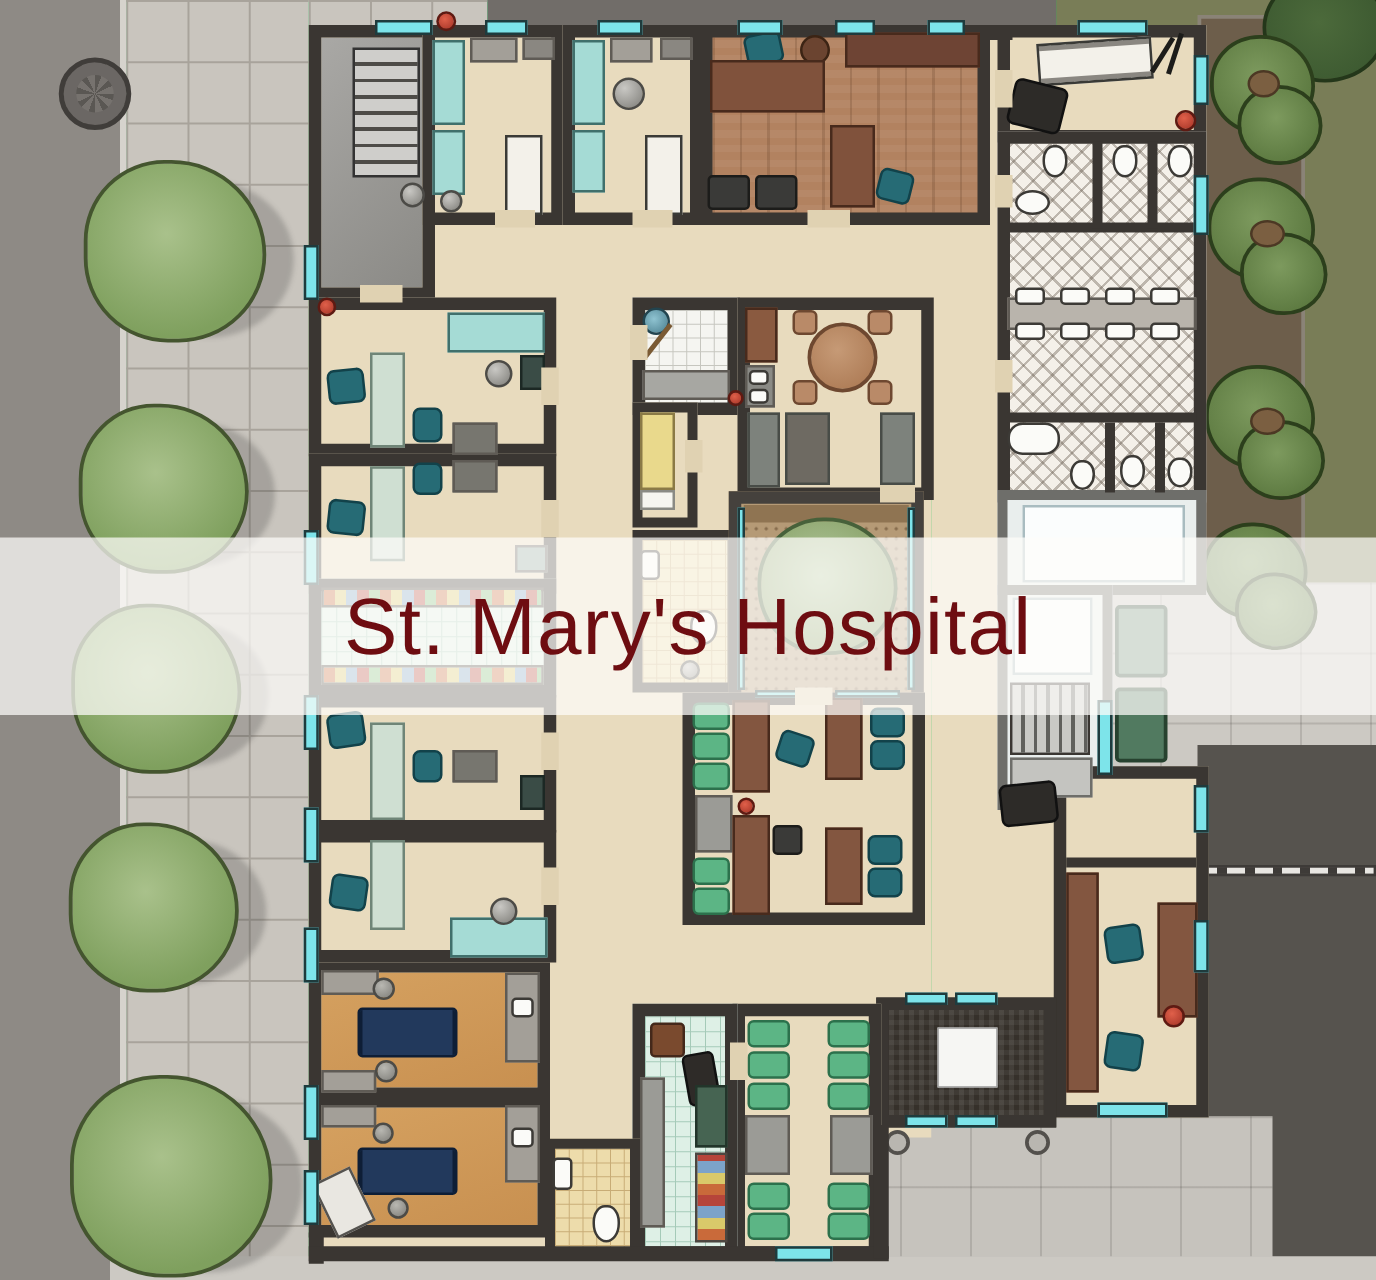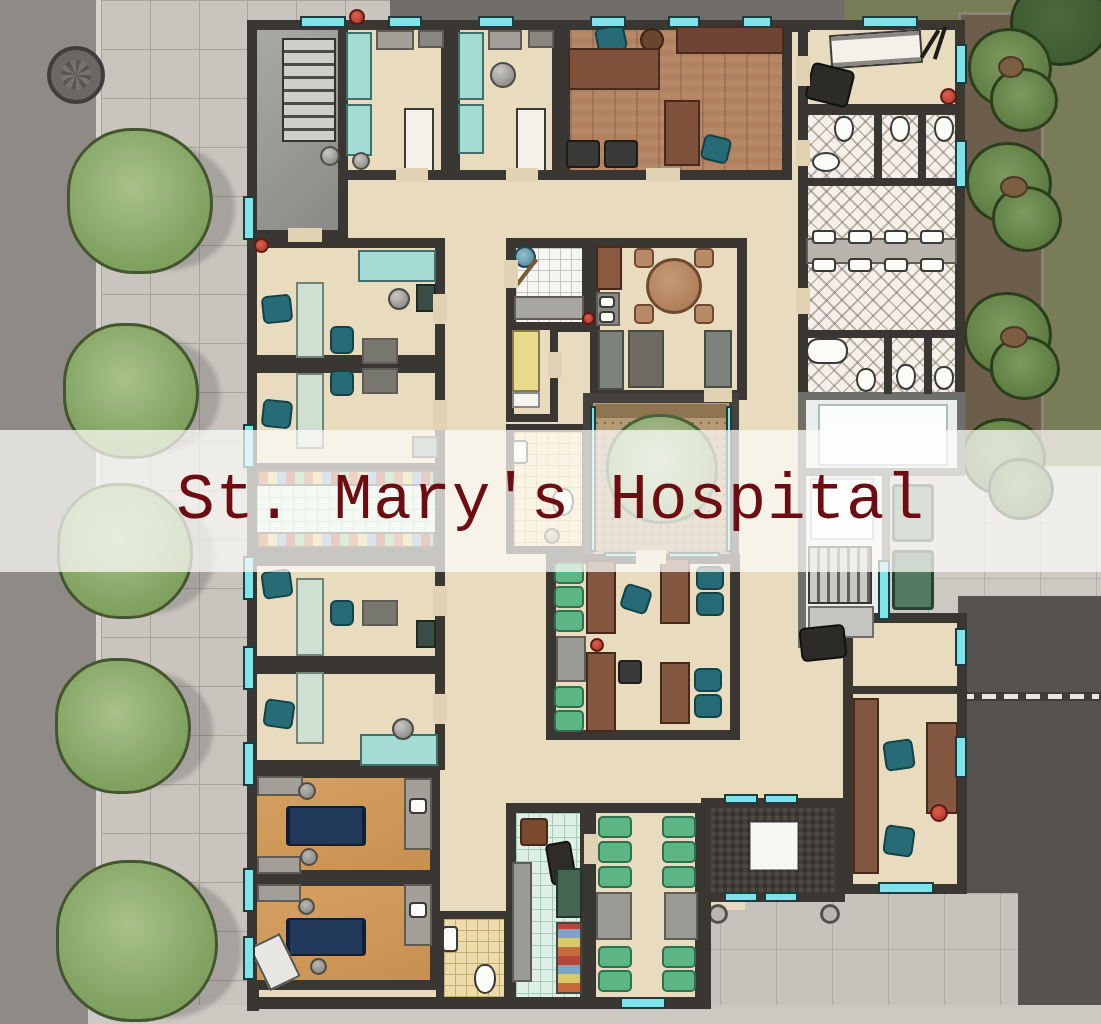--- a/index.html
+++ b/index.html
@@ -1,16 +1,16 @@
 <!DOCTYPE html>
 <html><head>
 <meta charset="utf-8">
 <style>
   html,body{margin:0;padding:0;background:#444;}
-  #map{position:relative;width:1101px;height:1024px;overflow:hidden;background:#22c55e;font-family:Liberation Mono, monospace;}
+  #map{position:relative;width:1101px;height:1024px;overflow:hidden;background:#22c55e;font-family:Liberation Sans, sans-serif;}
   .e{position:absolute;box-sizing:border-box;}
   .z0{z-index:0}.z5{z-index:5}.z10{z-index:10}.z16{z-index:16}
   .z25{z-index:25}.z30{z-index:30}
   .room{position:absolute;box-sizing:border-box;border:10px solid #3a3632;z-index:20}
   .b8{border-width:8px}
   .tan{background:#e8dbbe}
   .wood{background-color:#b28260;background-image:repeating-linear-gradient(90deg,rgba(60,30,10,.16) 0 2px,transparent 2px 22px),repeating-linear-gradient(0deg,rgba(255,255,255,.05) 0 6px,transparent 6px 12px)}
   .grayfloor{background:linear-gradient(135deg,#a9a8a5,#8b8a86)}
   .hatch{background-color:#f4f0e9;background-image:repeating-linear-gradient(45deg,rgba(101,89,76,.38) 0 2px,transparent 2px 11px),repeating-linear-gradient(135deg,rgba(101,89,76,.38) 0 2px,transparent 2px 11px)}
   .greentile{background-color:#def0e6;background-image:linear-gradient(#a5cab8 1px,transparent 1px),linear-gradient(90deg,#a5cab8 1px,transparent 1px);background-size:12px 12px}

